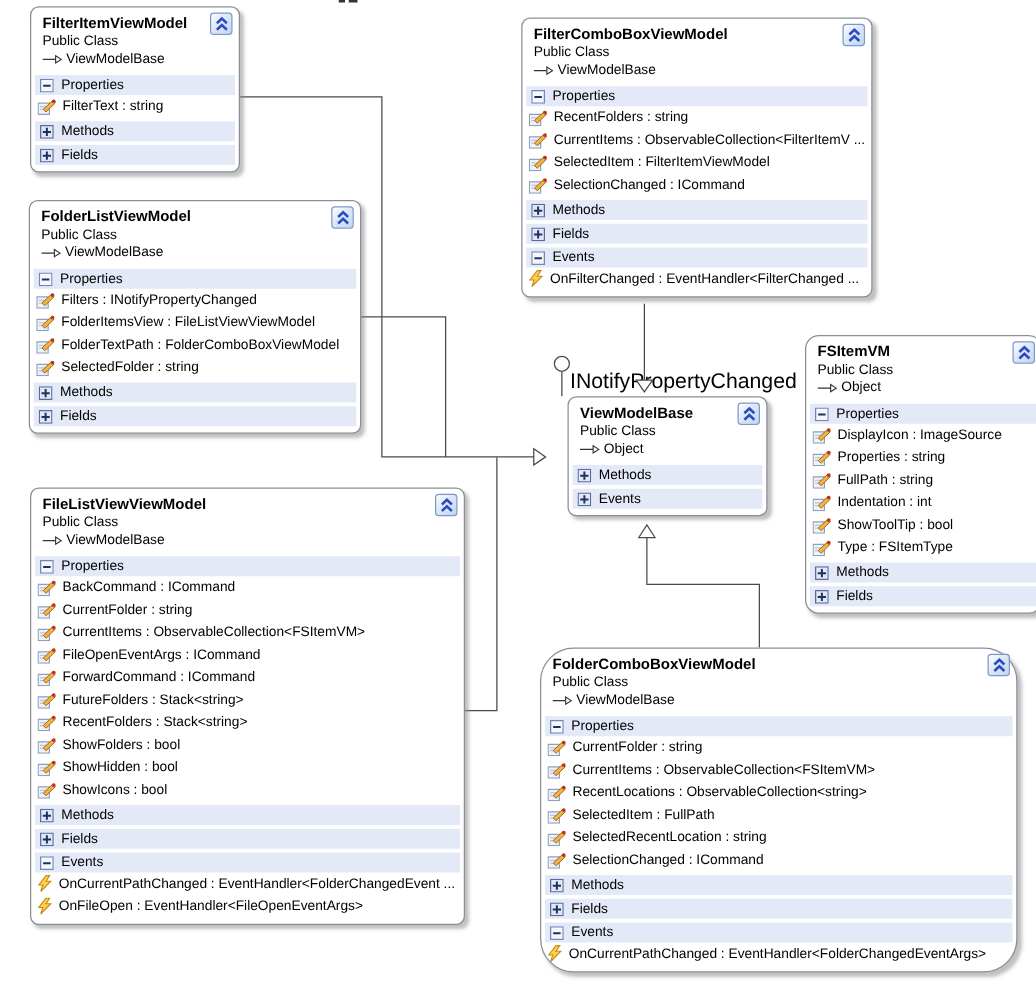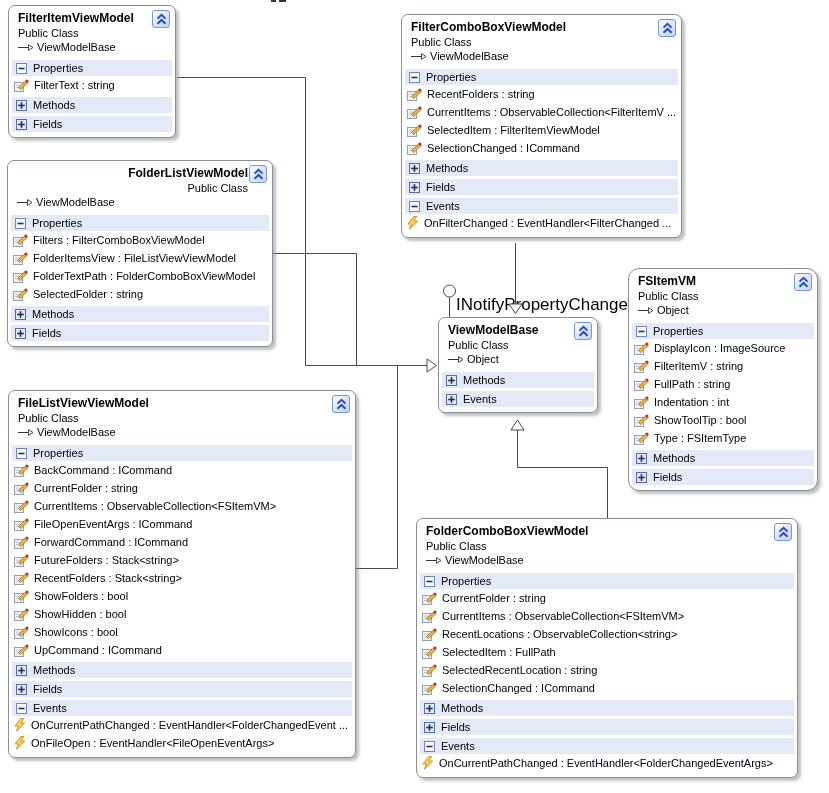--- a/index.html
+++ b/index.html
@@ -2,21 +2,21 @@
 <html><head>
 <meta charset="utf-8">
 <style>
   html,body{margin:0;padding:0;}
   body{
     width:829px;height:793px;position:relative;overflow:hidden;
     background:#ffffff;
     font-family:"Liberation Sans", sans-serif;
     -webkit-font-smoothing:antialiased;
   }
-  #canvas{position:absolute;left:0;top:0;width:745px;height:793px;}
+  #canvas{position:absolute;left:16px;top:0;width:745px;height:793px;}
   
   .umlbox{
     position:absolute;background:#fff;
     border:1px solid #8b8e99;border-radius:7px;
     box-shadow:3px 3px 3px rgba(140,140,140,.55);
     z-index:10;box-sizing:border-box;padding-bottom:5px;
   }
   .box-header{position:relative;padding:5px 24px 3px 9px;}
   .box-title{font-size:12px;font-weight:bold;color:#000;line-height:15px;white-space:nowrap;}
   .box-mod{font-size:11px;color:#000;line-height:14px;}
@@ -239,21 +239,21 @@
       </div>
       <div class="member">
         <span class="micon">
           <svg width="12" height="14" viewBox="0 0 12 14">
             <polygon points="6.8,0.5 1,8 4.2,8 2.6,13.2 10.6,5 6.8,5 9.8,0.5" fill="#ffd24a" stroke="#c98a1c" stroke-width="0.9"></polygon>
           </svg>
         </span>
         <span>OnFilterChanged : EventHandler&lt;FilterChanged ...</span>
       </div>
     </div>
-    <div class="umlbox" style="left: 7px; top: 160px; width: 266px; text-align: right;">
+    <div class="umlbox" style="left: 7px; top: 160px; width: 266px;">
       <div class="box-header">
         <div class="box-title">FolderListViewModel</div>
         <div class="box-mod">Public Class</div>
         <div class="box-base">
           <span class="micon">
             <svg width="16" height="9" viewBox="0 0 16 9">
               <line x1="0" y1="4.5" x2="10.5" y2="4.5" stroke="#333" stroke-width="1"></line>
               <polygon points="10.5,1.6 15,4.5 10.5,7.4" fill="#fff" stroke="#333" stroke-width="0.9"></polygon>
             </svg>
           </span>
@@ -282,21 +282,21 @@
       <div class="member">
         <span class="micon">
           <svg width="15" height="13" viewBox="0 0 15 13">
             <rect x="0.5" y="3.5" width="9" height="9" fill="#eef2fa" stroke="#90a0b8"></rect>
             <line x1="2" y1="6.2" x2="8" y2="6.2" stroke="#b9c5d9" stroke-width="1"></line>
             <line x1="2" y1="8.4" x2="8" y2="8.4" stroke="#b9c5d9" stroke-width="1"></line>
             <polygon points="4.6,8.4 12.2,1.4 14.2,3.4 6.8,10.6" fill="#f2b24a" stroke="#a06a10" stroke-width="0.8"></polygon>
             <circle cx="13" cy="2" r="1.5" fill="#c0321e"></circle>
           </svg>
         </span>
-        <span>Filters : FilterComboBoxViewModel</span>
+        <span>Filters : INotifyPropertyChanged</span>
       </div>
       <div class="member">
         <span class="micon">
           <svg width="15" height="13" viewBox="0 0 15 13">
             <rect x="0.5" y="3.5" width="9" height="9" fill="#eef2fa" stroke="#90a0b8"></rect>
             <line x1="2" y1="6.2" x2="8" y2="6.2" stroke="#b9c5d9" stroke-width="1"></line>
             <line x1="2" y1="8.4" x2="8" y2="8.4" stroke="#b9c5d9" stroke-width="1"></line>
             <polygon points="4.6,8.4 12.2,1.4 14.2,3.4 6.8,10.6" fill="#f2b24a" stroke="#a06a10" stroke-width="0.8"></polygon>
             <circle cx="13" cy="2" r="1.5" fill="#c0321e"></circle>
           </svg>
@@ -498,32 +498,20 @@
           <svg width="15" height="13" viewBox="0 0 15 13">
             <rect x="0.5" y="3.5" width="9" height="9" fill="#eef2fa" stroke="#90a0b8"></rect>
             <line x1="2" y1="6.2" x2="8" y2="6.2" stroke="#b9c5d9" stroke-width="1"></line>
             <line x1="2" y1="8.4" x2="8" y2="8.4" stroke="#b9c5d9" stroke-width="1"></line>
             <polygon points="4.6,8.4 12.2,1.4 14.2,3.4 6.8,10.6" fill="#f2b24a" stroke="#a06a10" stroke-width="0.8"></polygon>
             <circle cx="13" cy="2" r="1.5" fill="#c0321e"></circle>
           </svg>
         </span>
         <span>ShowIcons : bool</span>
       </div>
-      <div class="member">
-        <span class="micon">
-          <svg width="15" height="13" viewBox="0 0 15 13">
-            <rect x="0.5" y="3.5" width="9" height="9" fill="#eef2fa" stroke="#90a0b8"></rect>
-            <line x1="2" y1="6.2" x2="8" y2="6.2" stroke="#b9c5d9" stroke-width="1"></line>
-            <line x1="2" y1="8.4" x2="8" y2="8.4" stroke="#b9c5d9" stroke-width="1"></line>
-            <polygon points="4.6,8.4 12.2,1.4 14.2,3.4 6.8,10.6" fill="#f2b24a" stroke="#a06a10" stroke-width="0.8"></polygon>
-            <circle cx="13" cy="2" r="1.5" fill="#c0321e"></circle>
-          </svg>
-        </span>
-        <span>UpCommand : ICommand</span>
-      </div>
       <div class="strip">
         <span class="toggle">
           <span class="micon">
             <svg width="11" height="11" viewBox="0 0 11 11">
               <rect x="0.5" y="0.5" width="10" height="10" fill="#dfe8f6" stroke="#5a6b9c"></rect>
               <line x1="5.5" y1="2.2" x2="5.5" y2="8.8" stroke="#20315e" stroke-width="1.6"></line>
               <line x1="2.2" y1="5.5" x2="8.8" y2="5.5" stroke="#20315e" stroke-width="1.6"></line>
             </svg>
           </span>
         </span>
@@ -664,21 +652,21 @@
       <div class="member">
         <span class="micon">
           <svg width="15" height="13" viewBox="0 0 15 13">
             <rect x="0.5" y="3.5" width="9" height="9" fill="#eef2fa" stroke="#90a0b8"></rect>
             <line x1="2" y1="6.2" x2="8" y2="6.2" stroke="#b9c5d9" stroke-width="1"></line>
             <line x1="2" y1="8.4" x2="8" y2="8.4" stroke="#b9c5d9" stroke-width="1"></line>
             <polygon points="4.6,8.4 12.2,1.4 14.2,3.4 6.8,10.6" fill="#f2b24a" stroke="#a06a10" stroke-width="0.8"></polygon>
             <circle cx="13" cy="2" r="1.5" fill="#c0321e"></circle>
           </svg>
         </span>
-        <span>FilterItemV : string</span>
+        <span>Properties : string</span>
       </div>
       <div class="member">
         <span class="micon">
           <svg width="15" height="13" viewBox="0 0 15 13">
             <rect x="0.5" y="3.5" width="9" height="9" fill="#eef2fa" stroke="#90a0b8"></rect>
             <line x1="2" y1="6.2" x2="8" y2="6.2" stroke="#b9c5d9" stroke-width="1"></line>
             <line x1="2" y1="8.4" x2="8" y2="8.4" stroke="#b9c5d9" stroke-width="1"></line>
             <polygon points="4.6,8.4 12.2,1.4 14.2,3.4 6.8,10.6" fill="#f2b24a" stroke="#a06a10" stroke-width="0.8"></polygon>
             <circle cx="13" cy="2" r="1.5" fill="#c0321e"></circle>
           </svg>
@@ -739,21 +727,21 @@
             <svg width="11" height="11" viewBox="0 0 11 11">
               <rect x="0.5" y="0.5" width="10" height="10" fill="#dfe8f6" stroke="#5a6b9c"></rect>
               <line x1="5.5" y1="2.2" x2="5.5" y2="8.8" stroke="#20315e" stroke-width="1.6"></line>
               <line x1="2.2" y1="5.5" x2="8.8" y2="5.5" stroke="#20315e" stroke-width="1.6"></line>
             </svg>
           </span>
         </span>
         <span>Fields</span>
       </div>
     </div>
-    <div class="umlbox" style="left: 416px; top: 518px; width: 382px;">
+    <div class="umlbox" style="left: 416px; top: 518px; width: 382px; border-radius: 27px;">
       <div class="box-header">
         <div class="box-title">FolderComboBoxViewModel</div>
         <div class="box-mod">Public Class</div>
         <div class="box-base">
           <span class="micon">
             <svg width="16" height="9" viewBox="0 0 16 9">
               <line x1="0" y1="4.5" x2="10.5" y2="4.5" stroke="#333" stroke-width="1"></line>
               <polygon points="10.5,1.6 15,4.5 10.5,7.4" fill="#fff" stroke="#333" stroke-width="0.9"></polygon>
             </svg>
           </span>

